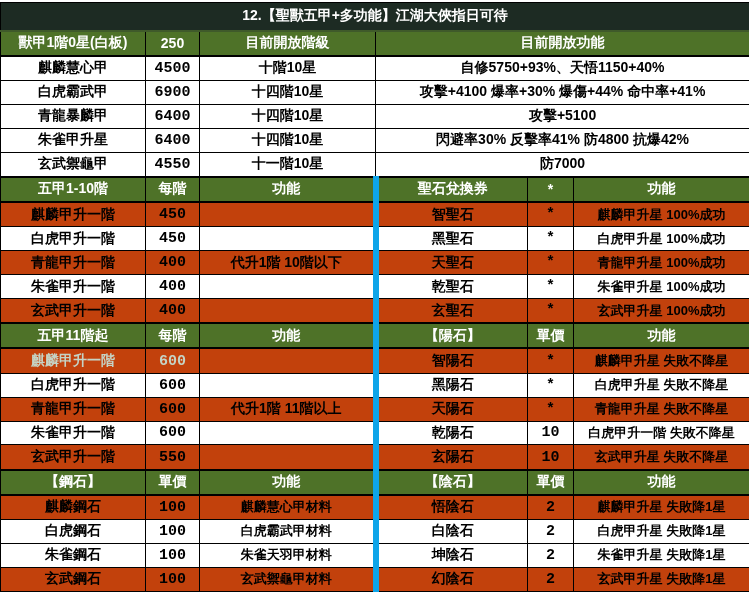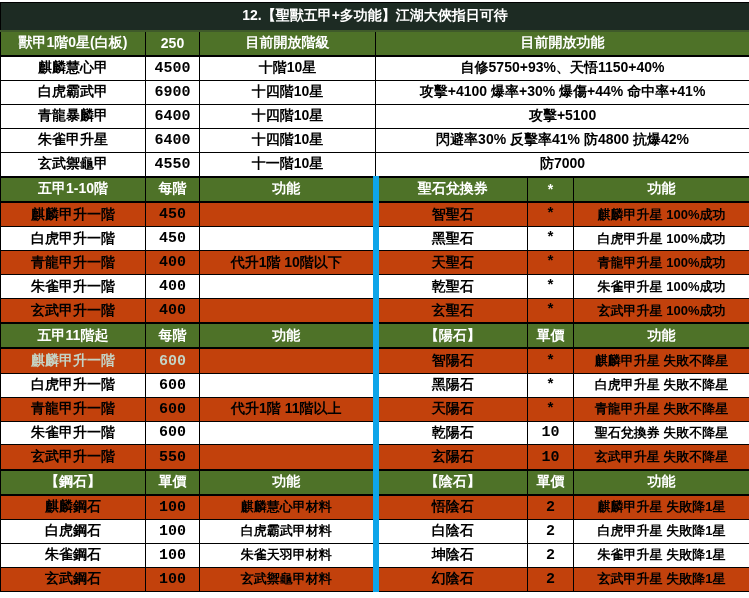--- a/index.html
+++ b/index.html
@@ -168,21 +168,21 @@
     <td class="thick">天陽石</td>
     <td class="num">*</td>
     <td class="fn">青龍甲升星 失敗不降星</td>
   </tr>
   <tr class="w">
     <td>朱雀甲升一階</td>
     <td class="num">600</td>
     <td></td>
     <td class="thick">乾陽石</td>
     <td class="num">10</td>
-    <td class="fn">聖石兌換券 失敗不降星</td>
+    <td class="fn">白虎甲升一階 失敗不降星</td>
   </tr>
   <tr class="g">
     <td>玄武甲升一階</td>
     <td class="num">550</td>
     <td></td>
     <td class="thick">玄陽石</td>
     <td class="num">10</td>
     <td class="fn">玄武甲升星 失敗不降星</td>
   </tr>
 

